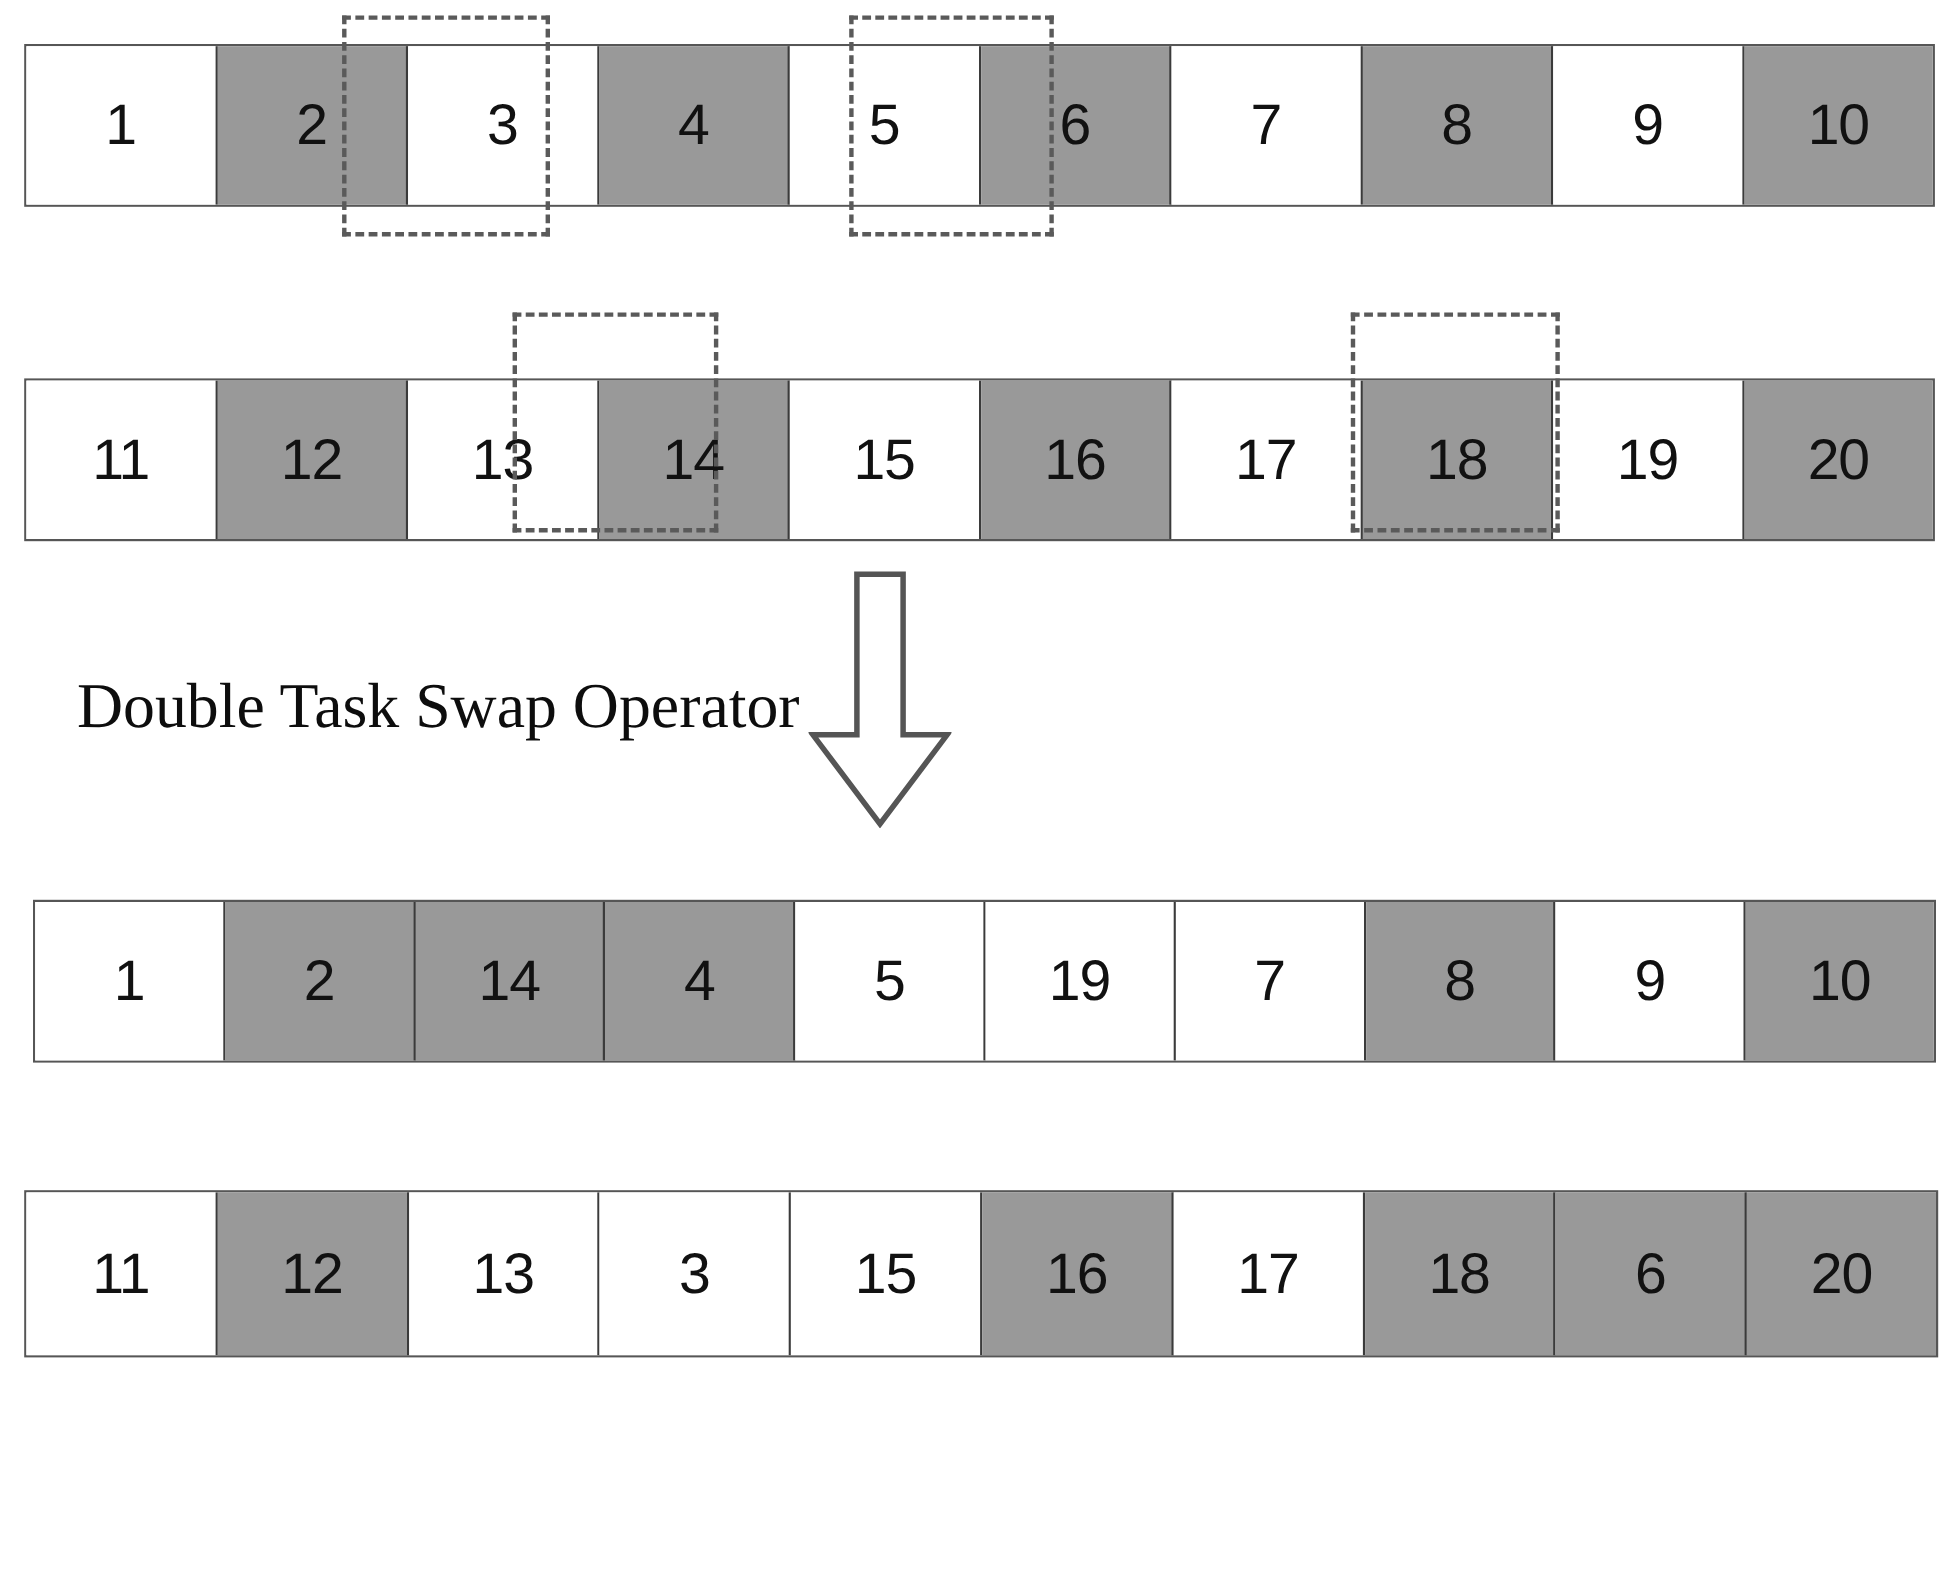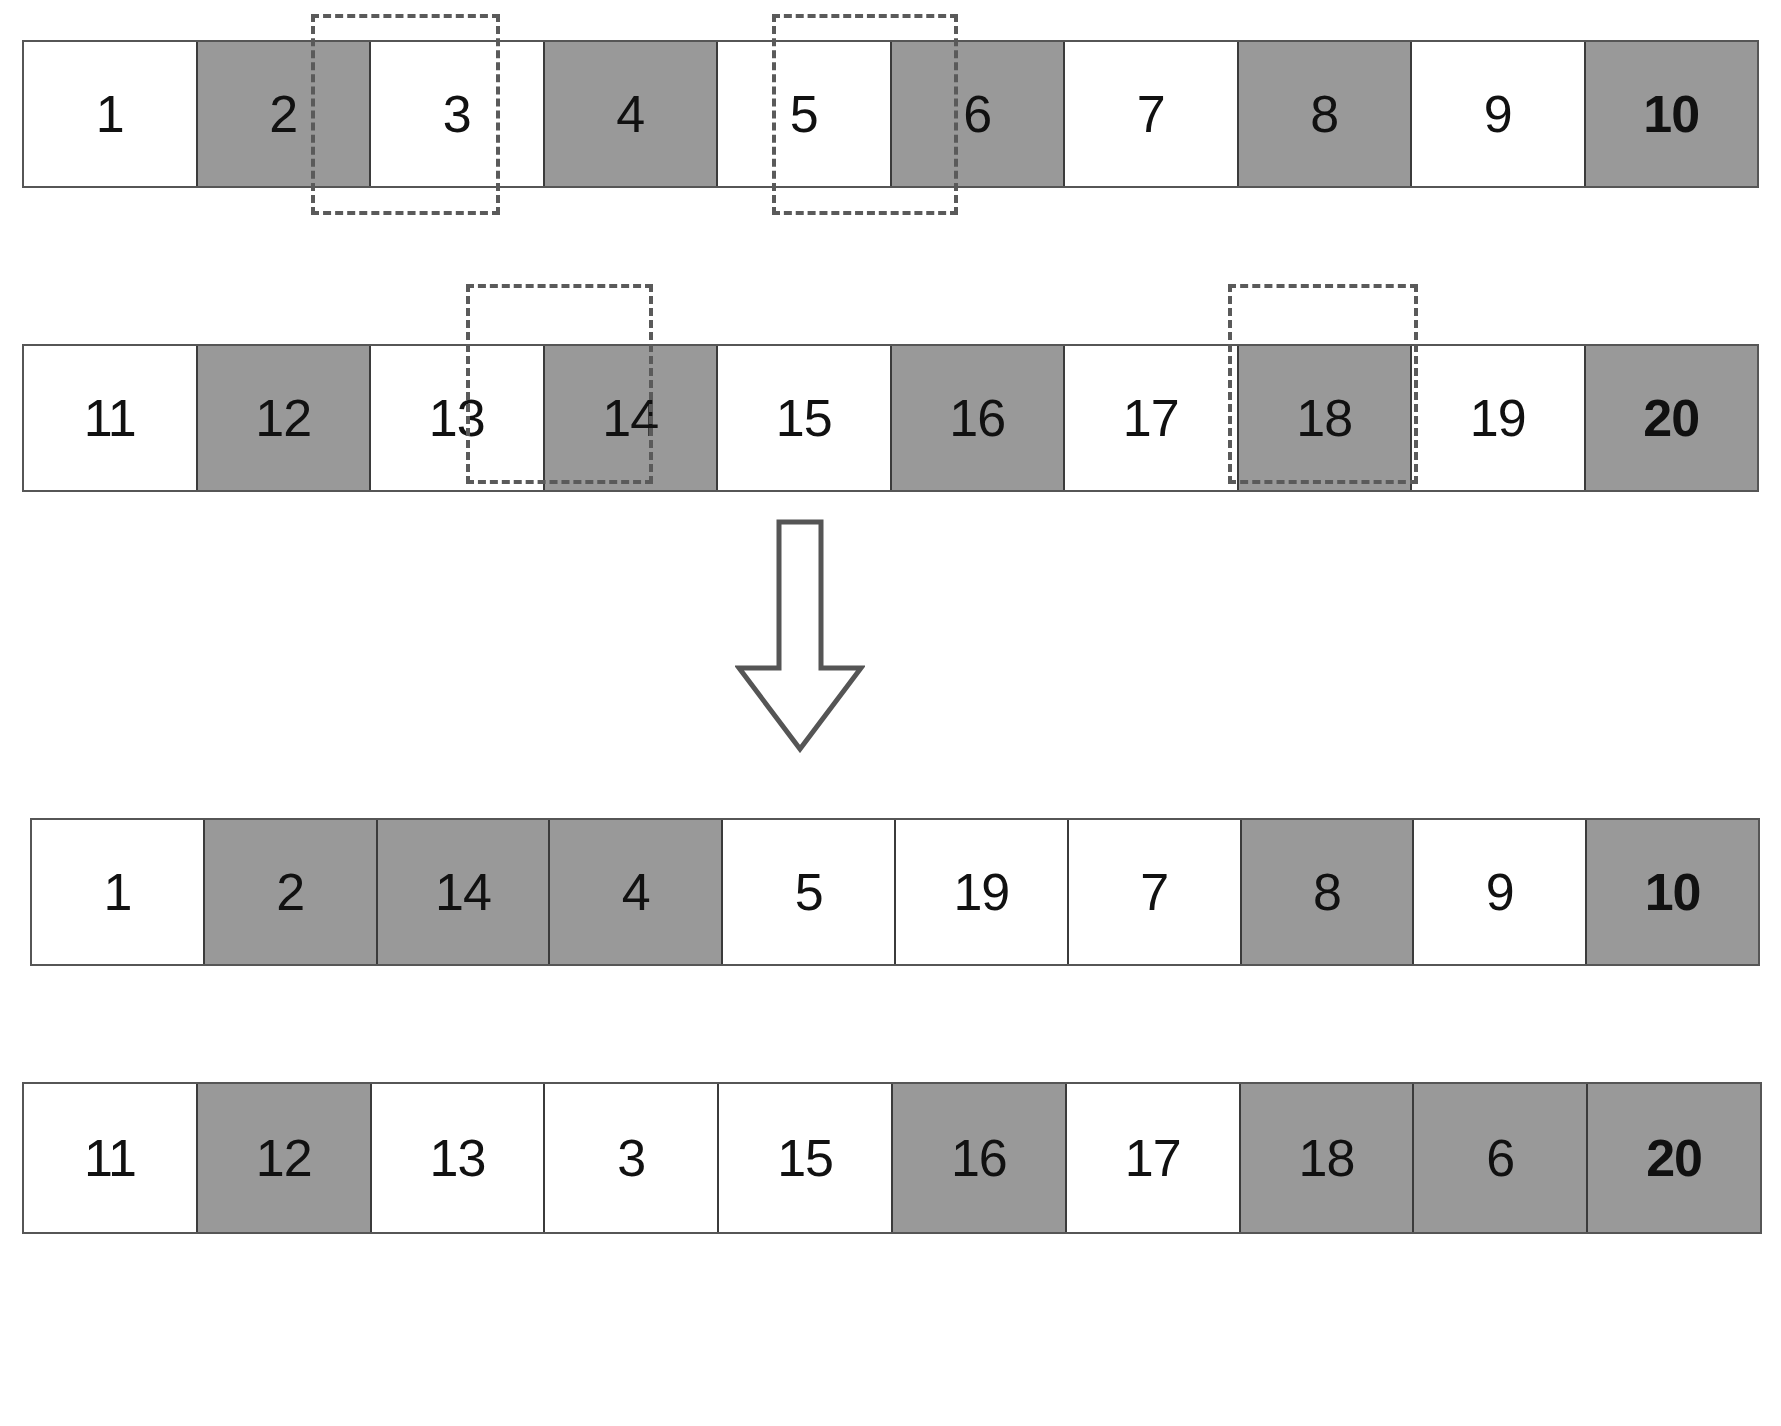--- a/index.html
+++ b/index.html
@@ -33,21 +33,21 @@
     justify-content: center;
     border-right: 2px solid #3b3b3b;
     font-family: "Liberation Sans", sans-serif;
     font-size: 52px;
     font-weight: 400;
     color: #111111;
     letter-spacing: -1px;
     background: #ffffff;
     user-select: none;
   }
-  .cell:last-child { border-right: none; font-weight: bold; }
+  .cell:last-child { border-right: none; }
   .cell.shaded { background: #999999; }
 
   
   .dash-box {
     position: absolute;
     box-sizing: border-box;
     border: 4px dashed #5a5a5a;
     background: transparent;
     pointer-events: none;
   }
@@ -123,20 +123,21 @@
       </div>
     </div>
 
   <div id="dash-layer">
       <div class="dash-box" style="left: 311px; top: 14px; width: 189px; height: 201px;"></div>
       <div class="dash-box" style="left: 772px; top: 14px; width: 186px; height: 201px;"></div>
       <div class="dash-box" style="left: 466px; top: 284px; width: 187px; height: 200px;"></div>
       <div class="dash-box" style="left: 1228px; top: 284px; width: 190px; height: 200px;"></div>
     </div>
 
+  <div class="caption" id="caption" style="left: 70px; top: 608px;">Double Task Swap Operator</div>
 
   <div class="arrow-wrap" id="arrow-wrap" style="left: 735px; top: 518px; width: 130px; height: 235px;">
     <svg id="arrow-svg" viewBox="0 0 130 235" width="130" height="235">
       <polygon points="44,4 86,4 86,150 126,150 65,231 4,150 44,150" fill="#ffffff" stroke="#555555" stroke-width="5" stroke-linejoin="miter"></polygon>
     </svg>
   </div>
 
 </div>
 
 </body></html>

